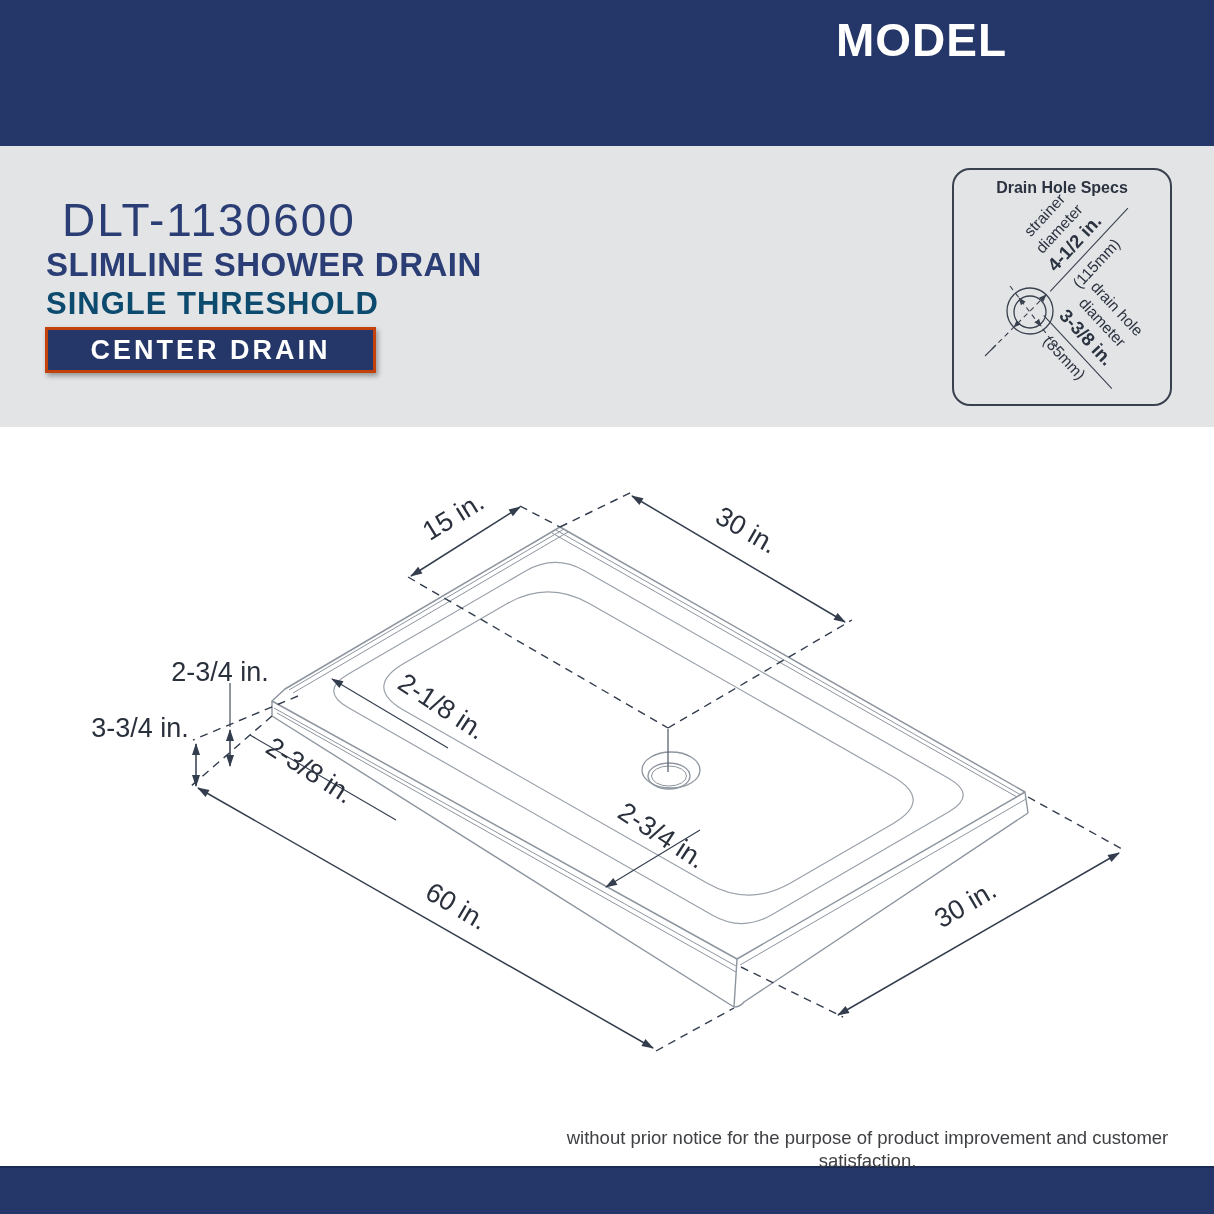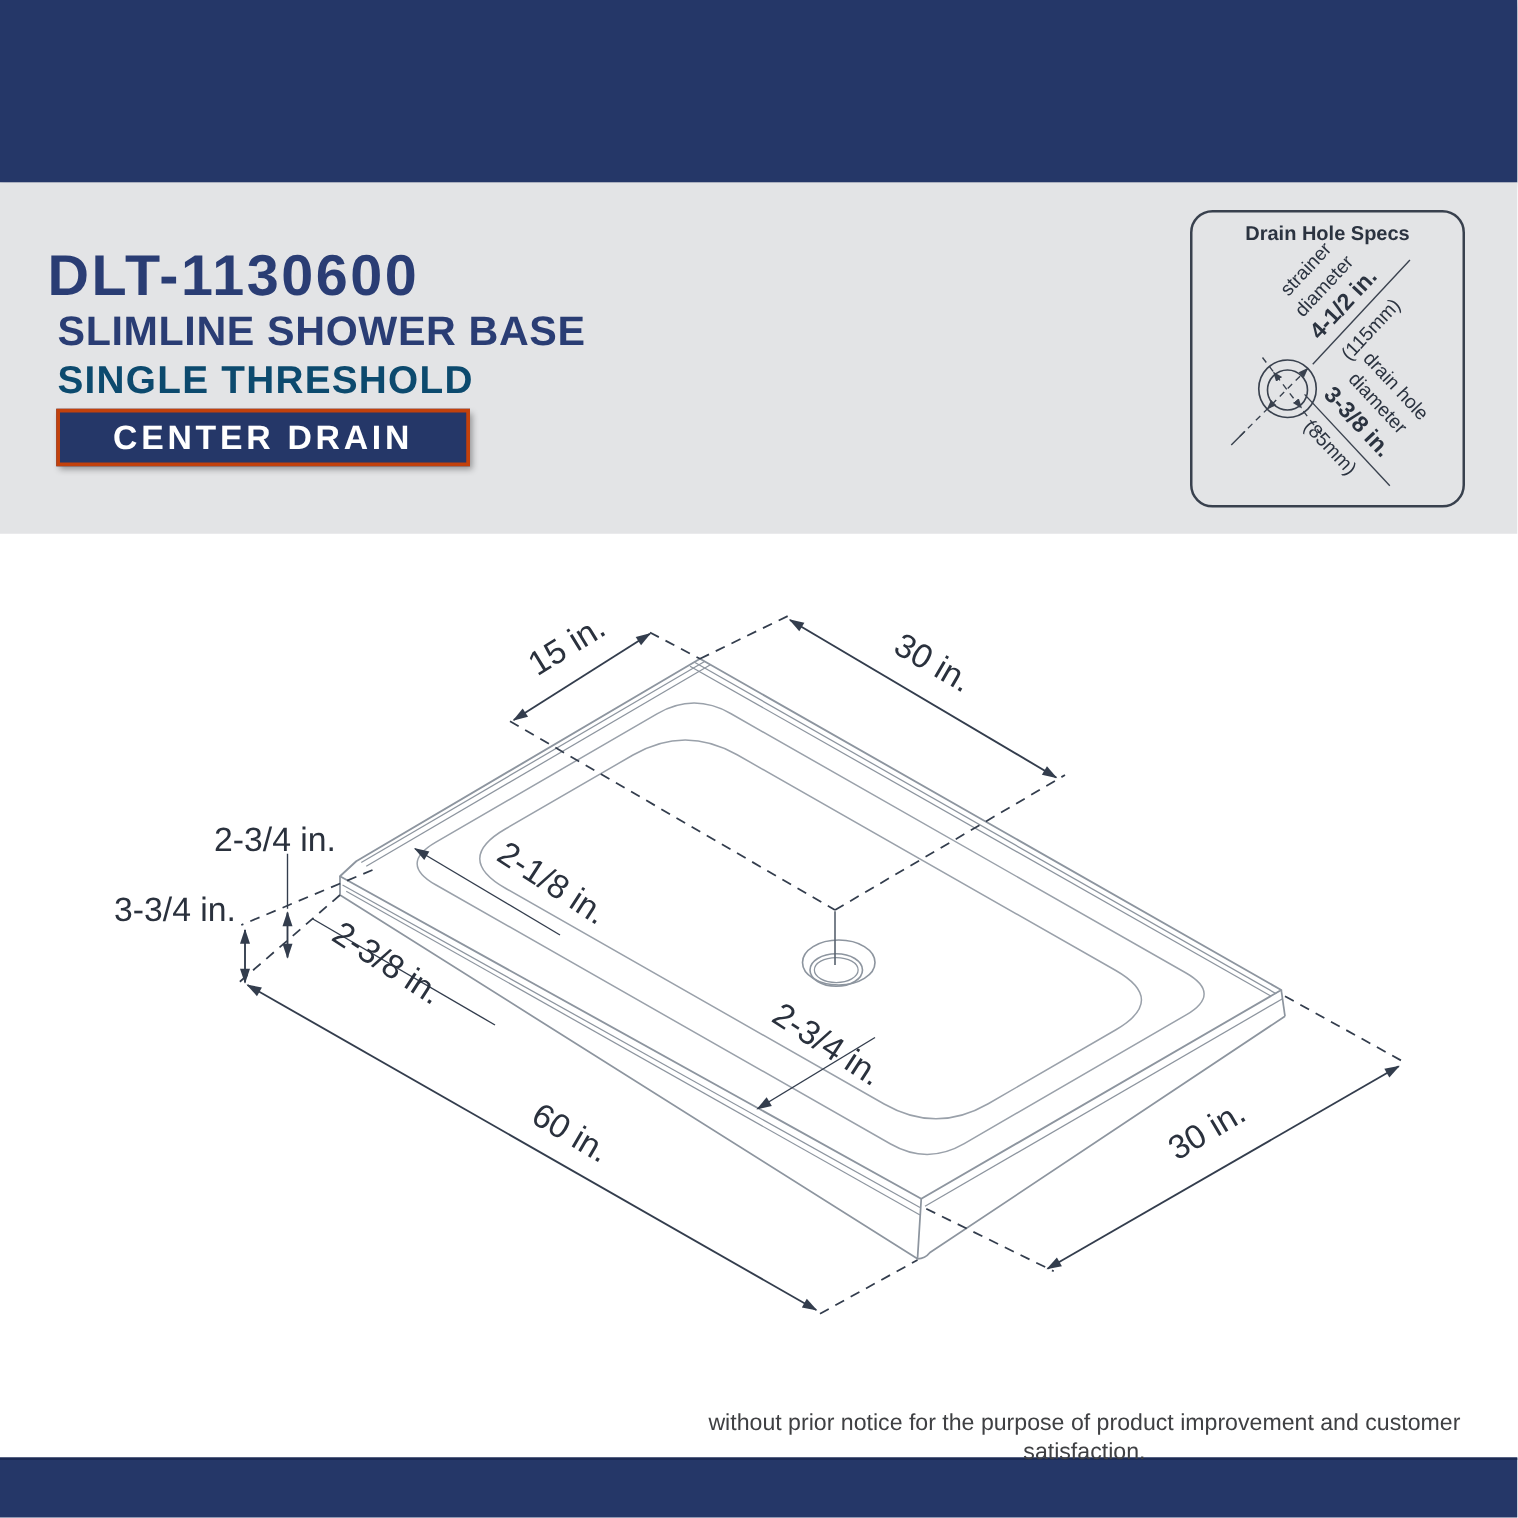--- a/index.html
+++ b/index.html
@@ -3,21 +3,21 @@
 <meta charset="utf-8">
 <style>
   html,body{margin:0;padding:0;}
   body{width:1214px;height:1214px;position:relative;background:#ffffff;
        font-family:"Liberation Sans",sans-serif;overflow:hidden;}
   .header{position:absolute;left:0;top:0;width:1214px;height:146px;background:#253768;
           box-shadow:0 3px 5px rgba(40,45,60,.35);z-index:1;}
   .header-title{position:absolute;left:836px;top:16px;color:#ffffff;font-weight:bold;
           font-size:46px;line-height:49px;letter-spacing:1px;}
   .band{position:absolute;left:0;top:146px;width:1214px;height:281px;background:#e3e4e6;z-index:1;}
-  .model{position:absolute;left:38px;top:193px;color:#2a3d74;font-weight:bold;
+  .model{position:absolute;left:62px;top:193px;color:#2a3d74;font-weight:normal;
          font-size:46px;letter-spacing:2px;z-index:2;}
   .prodname{position:absolute;left:46px;top:246px;color:#2a3d74;font-weight:bold;
          font-size:33px;letter-spacing:.5px;z-index:2;}
   .subtitle{position:absolute;left:46px;top:286px;color:#0c4a6e;font-weight:bold;
          font-size:31px;letter-spacing:1px;z-index:2;}
   .badge{position:absolute;left:45px;top:327px;width:325px;height:40px;background:#253768;
          border:3px solid #c2410c;box-shadow:2px 3px 5px rgba(0,0,0,.35);
          color:#ffffff;font-weight:bold;font-size:27px;letter-spacing:3px;
          text-align:center;line-height:40px;z-index:2;}
   .specbox{position:absolute;left:952px;top:168px;width:216px;height:234px;
@@ -32,26 +32,27 @@
   text{font-family:"Liberation Sans",sans-serif;}
   .dimtext{font-size:27px;fill:#2a313d;}
   .spectext{font-size:15.5px;fill:#2b3340;}
   .specval{font-size:18.5px;font-weight:bold;fill:#2b3340;}
 </style>
 </head>
 <body>
 
 <div class="header">
   <div class="header-title">
+    <div>MODEL</div>
   </div>
 </div>
 
 <div class="band"></div>
 <div class="model">DLT-1130600</div>
-<div class="prodname">SLIMLINE SHOWER BASE</div>
+<div class="prodname">SLIMLINE SHOWER DRAIN</div>
 <div class="subtitle">SINGLE THRESHOLD</div>
 <div class="badge">CENTER DRAIN</div>
 
 <div class="specbox">
   <div class="specbox-title">Drain Hole Specs</div>
 </div>
 
 <svg class="svg-layer" width="1214" height="1214" viewBox="0 0 1214 1214">
   <defs>
     <marker id="ah" viewBox="0 0 12 10" refX="11" refY="5" markerWidth="13" markerHeight="10" orient="auto-start-reverse" markerUnits="userSpaceOnUse">

